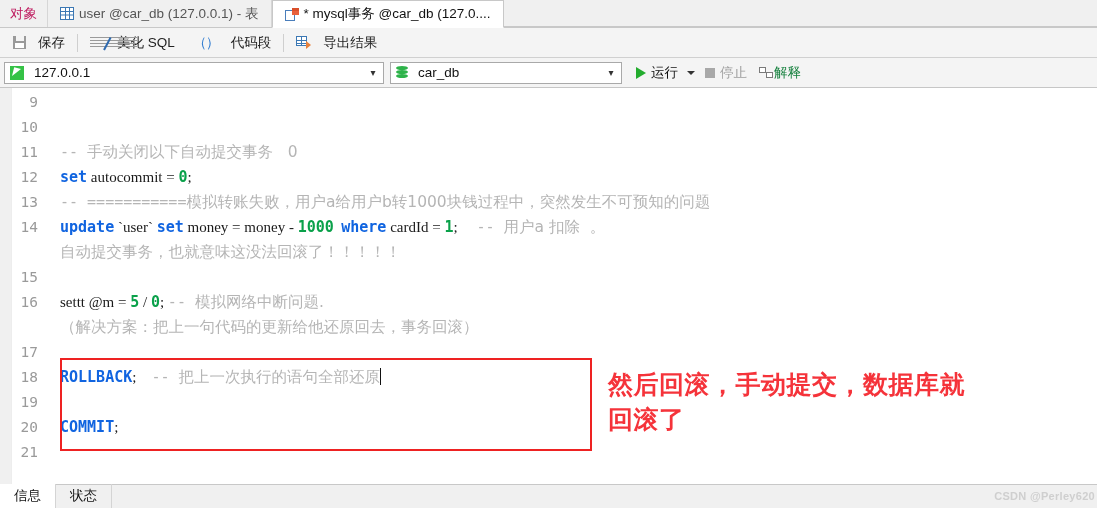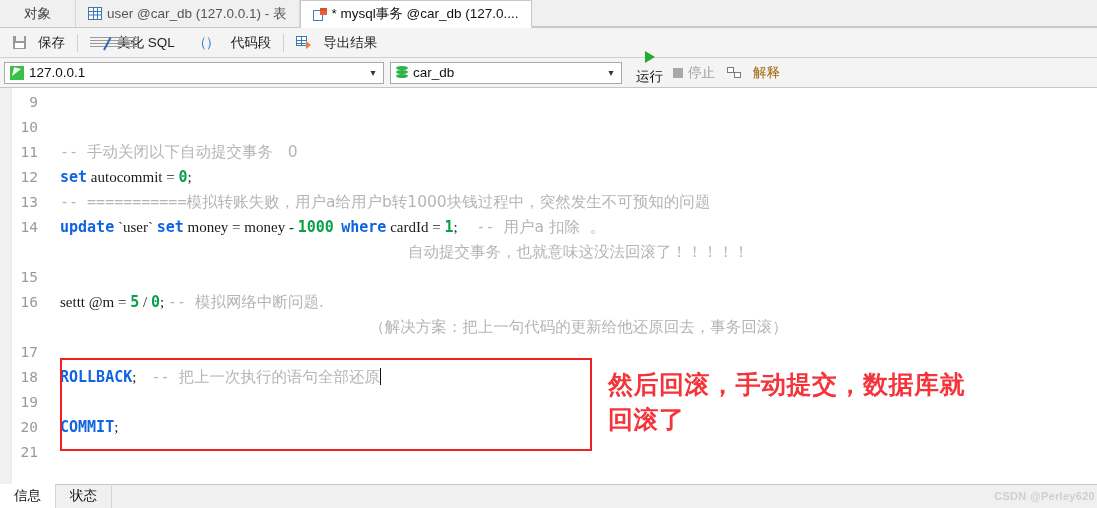--- a/index.html
+++ b/index.html
@@ -23,21 +23,21 @@
   }
   .tab{
     display:flex;align-items:center;gap:5px;
     padding:0 12px;
     font-size:13.5px;
     color:#555;
     border-right:1px solid #d6d6d6;
     box-sizing:border-box;
     white-space:nowrap;
   }
-  .tab.obj{color:#404040;padding:0 24px;border-right:1px solid #d6d6d6;}
+  .tab.obj{color:#be185d;padding:0 10px;border-right:1px solid #d6d6d6;}
   .tab.active{
     background:#ffffff;
     color:#111;
     border-top:1px solid #c8c8c8;
     border-left:1px solid #c8c8c8;
     border-right:1px solid #c8c8c8;
     border-bottom:1px solid #ffffff;
     margin-bottom:-1px;
   }
   .tabstrip .spacer{flex:1;border-bottom:1px solid #c8c8c8;}
@@ -100,43 +100,43 @@
     display:flex;align-items:center;
     height:22px;
     background:#fff;
     border:1px solid #a9a9a9;
     box-sizing:border-box;
     padding:0 0 0 5px;
     font-size:13.5px;
     color:#111;
     position:relative;
   }
-  .combo .lbl{flex:1;white-space:nowrap;overflow:hidden;padding-left:5px;}
+  .combo .lbl{flex:1;white-space:nowrap;overflow:hidden;padding-left:10px;}
   .combo .chev{
     width:20px;text-align:center;color:#333;font-size:10px;
     border-left:0px solid #ccc;line-height:20px;
   }
   .combo.host{width:380px;margin-right:6px;}
   .combo.db{width:232px;margin-right:6px;}
 
   .ico-conn{width:14px;height:14px;background:#35c246;position:relative;flex:none;}
   .ico-conn:after{content:"";position:absolute;left:3px;top:2px;width:0;height:0;border-left:7px solid #fff;border-bottom:9px solid transparent;transform:rotate(14deg);}
 
   .ico-db{width:12px;height:14px;position:relative;flex:none;}
   .ico-db i{position:absolute;left:0;width:12px;height:4px;background:#2eb34a;border-radius:50%;}
   .ico-db i:nth-child(1){top:0;}
   .ico-db i:nth-child(2){top:4px;}
   .ico-db i:nth-child(3){top:8px;}
 
-  .runbtn{display:flex;align-items:center;gap:5px;padding:0 4px 0 8px;font-size:13.5px;color:#111;flex-direction:column;}
+  .runbtn{display:flex;align-items:center;gap:5px;padding:0 4px 0 8px;font-size:13.5px;color:#111;}
   .tri{width:0;height:0;border-left:10px solid #23ac2e;border-top:6px solid transparent;border-bottom:6px solid transparent;flex:none;}
   .caret{width:0;height:0;border-top:4px solid #333;border-left:4px solid transparent;border-right:4px solid transparent;margin-left:4px;}
   .stopbtn{display:flex;align-items:center;gap:5px;padding:0 6px;color:#9d9d9d;font-size:13.5px;}
   .sq{width:10px;height:10px;background:#a8a8a8;flex:none;}
-  .explainbtn{display:flex;align-items:center;gap:12px;padding:0 6px;color:#a16207;font-size:13.5px;}
+  .explainbtn{display:flex;align-items:center;gap:1px;padding:0 6px;color:#15803d;font-size:13.5px;}
   .ico-explain{width:14px;height:12px;position:relative;flex:none;}
   .ico-explain b{position:absolute;background:#fff;border:1.3px solid #7a7a7a;box-sizing:border-box;}
   .ico-explain b:nth-child(1){left:0;top:0;width:7px;height:6px;}
   .ico-explain b:nth-child(2){right:0;top:5px;width:7px;height:6px;}
 
   
   .editorwrap{
     position:relative;
     height:calc(508px - 28px - 30px - 30px - 24px);
     background:#fff;
@@ -160,21 +160,21 @@
     font-size:14.5px;
     padding-right:9px;box-sizing:border-box;
     user-select:none;
     line-height:25px;
   }
   .txt{flex:1;padding-left:13px;line-height:25px;}
   .cmt{color:#b5b5b5;}
   .kw{color:#1064e0;font-weight:bold;}
   .num{color:#0aa14a;font-weight:bold;}
   .plain{color:#1a1a1a;font-family:Liberation Serif, serif;}
-  .cjk{font-family:"DejaVu Sans","Liberation Sans",sans-serif;font-size:15.5px;text-align:center;}
+  .cjk{font-family:"DejaVu Sans","Liberation Sans",sans-serif;font-size:15.5px;}
   .caretbar{display:inline-block;width:1px;height:17px;background:#111;vertical-align:-3px;}
 
   
   .redbox{
     position:absolute;
     border:2.5px solid #ee2222;
     pointer-events:none;
   }
   .annot{
     position:absolute;

